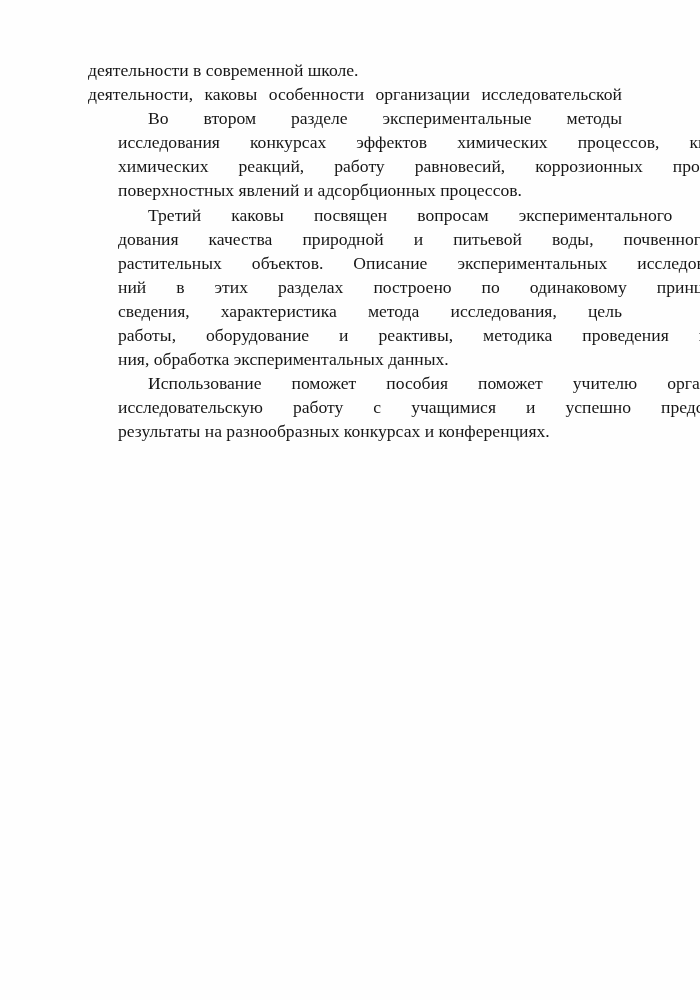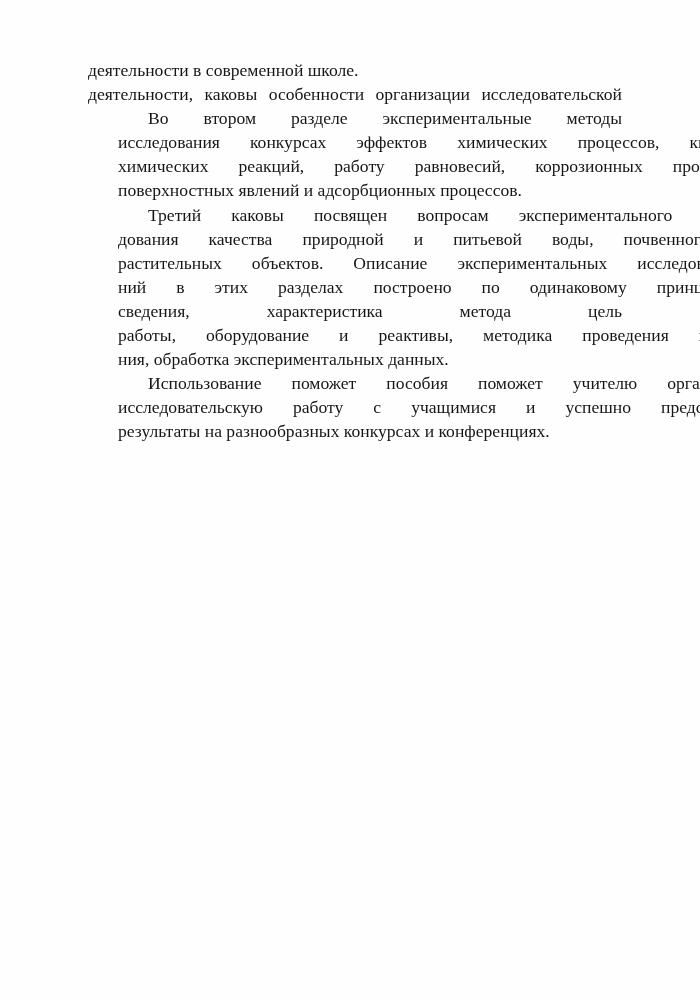--- a/index.html
+++ b/index.html
@@ -141,20 +141,21 @@
           <span>разделах</span>
           <span>построено</span>
           <span>по</span>
           <span>одинаковому</span>
           <span>принципу:</span>
         </span>
         <span class="line justified">
           <span>сведения,</span>
           <span>характеристика</span>
           <span>метода</span>
+          <span>исследования,</span>
           <span>цель</span>
         </span>
         <span class="line justified">
           <span>работы,</span>
           <span>оборудование</span>
           <span>и</span>
           <span>реактивы,</span>
           <span>методика</span>
           <span>проведения</span>
           <span>исследова-</span>

